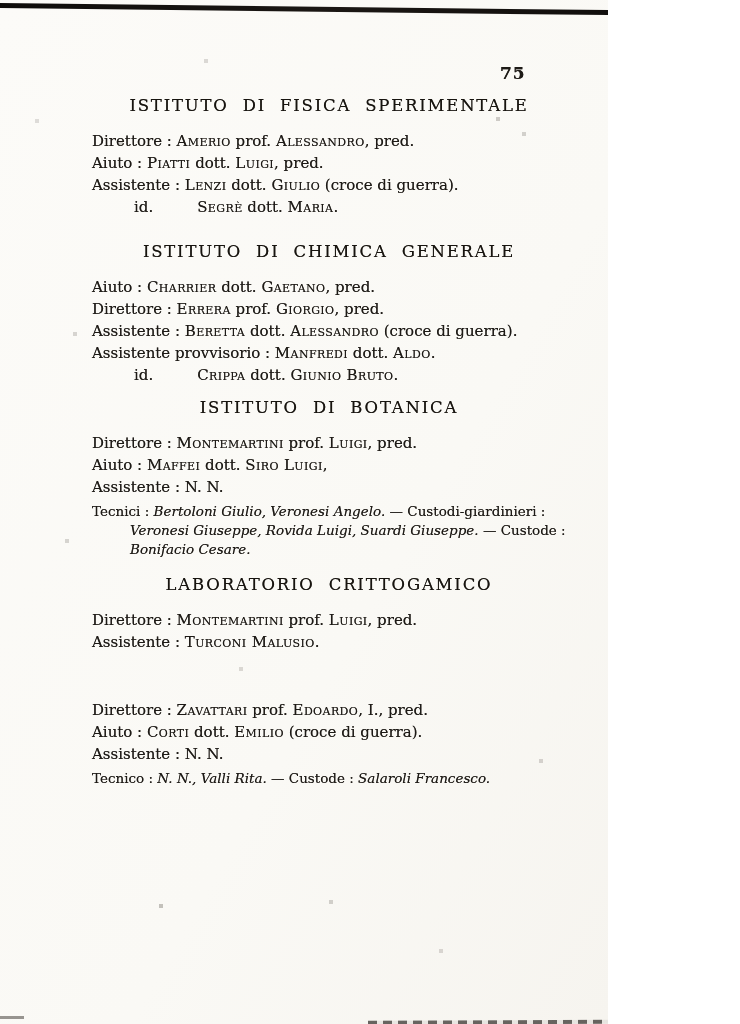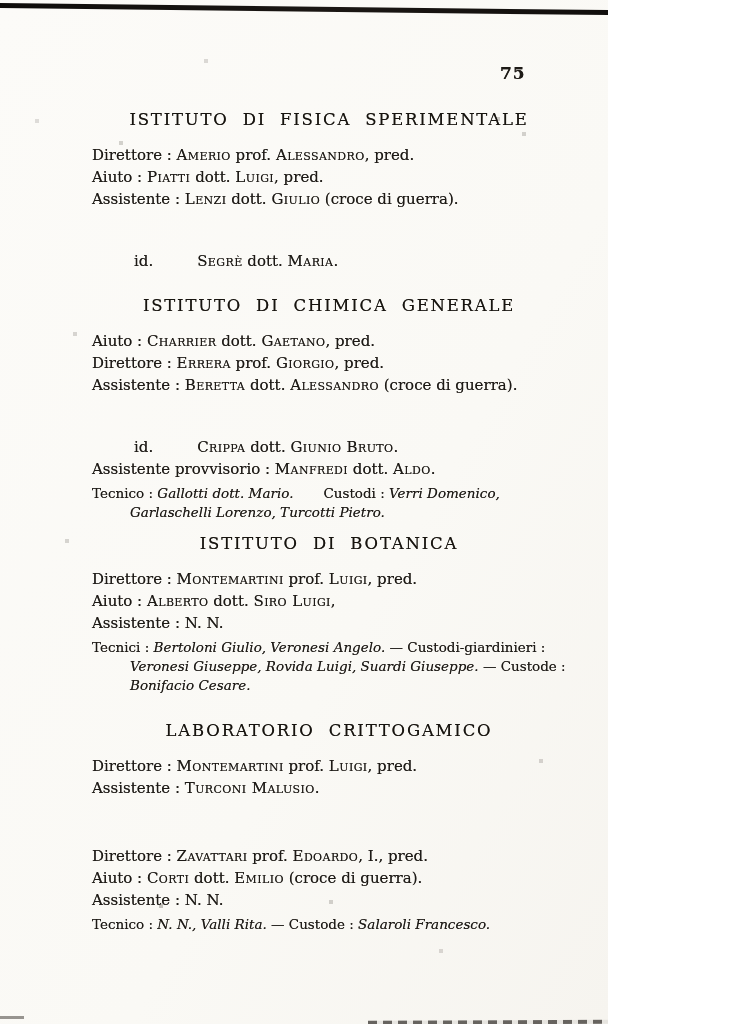--- a/index.html
+++ b/index.html
@@ -73,40 +73,40 @@
       205px 60px 0 1px rgba(70,62,54,.18),
       610px 84px 0 1px rgba(70,62,54,.20);
   }
   
   .page-number {
     position:absolute; top:63px; left:500px;
     font-size:17px; font-weight:bold; letter-spacing:1px;
     text-shadow:0 0 .5px rgba(20,16,12,.8);
   }
   .content {
-    position:absolute; top:0; left:92px; width:474px;
-    padding-top:110px;
+    position:absolute; top:16px; left:92px; width:474px;
+    padding-top:80px;
     text-shadow:0 0 .45px rgba(25,20,15,.65);
   }
   section.inst { margin:0; }
   section.inst:nth-of-type(1) { margin-bottom:24px; }
   section.inst:nth-of-type(2) { margin-bottom:12px; }
-  section.inst:nth-of-type(3) { margin-bottom:26px; }
+  section.inst:nth-of-type(3) { margin-bottom:16px; }
   section.inst:nth-of-type(4) { margin-bottom:46px; }
   h2.title {
     margin:0 0 14px 0; padding:0;
     font-size:16.5px; font-weight:normal; text-align:center;
     letter-spacing:1.8px; word-spacing:7px; line-height:20px;
     color:#17140f;
   }
   p.staff {
     margin:0; padding:0;
     font-size:15px; line-height:22px; white-space:nowrap;
   }
-  p.staff.indent { padding-left:42px;margin-top:40px; }
+  p.staff.indent { padding-left:42px; }
   p.note {
     margin:4px 0 0 0; padding-left:38px; text-indent:-38px;
     font-size:13.5px; line-height:19px;
   }
   .lbl { }
   .sc  { font-variant:small-caps; letter-spacing:.4px; }
   .it  { font-style:italic; }
   .rm  { font-style:normal; }
   span.gap { display:inline-block; width:44px; }
   p.note span.gap { width:30px; text-indent:0; }
@@ -132,28 +132,27 @@
         <p class="staff"><span class="lbl">Direttore : </span><span class="sc">Amerio</span><span class="rm"> prof. </span><span class="sc">Alessandro</span><span class="rm">, pred.</span></p>
         <p class="staff"><span class="lbl">Aiuto : </span><span class="sc">Piatti</span><span class="rm"> dott. </span><span class="sc">Luigi</span><span class="rm">, pred.</span></p>
         <p class="staff"><span class="lbl">Assistente : </span><span class="sc">Lenzi</span><span class="rm"> dott. </span><span class="sc">Giulio</span><span class="rm"> (croce di guerra).</span></p>
         <p class="staff indent"><span class="lbl">id.</span><span class="gap"></span><span class="sc">Segrè</span><span class="rm"> dott. </span><span class="sc">Maria</span><span class="rm">.</span></p>
       </section>
       <section class="inst">
         <h2 class="title">ISTITUTO DI CHIMICA GENERALE</h2>
         <p class="staff"><span class="lbl">Aiuto : </span><span class="sc">Charrier</span><span class="rm"> dott. </span><span class="sc">Gaetano</span><span class="rm">, pred.</span></p>
         <p class="staff"><span class="lbl">Direttore : </span><span class="sc">Errera</span><span class="rm"> prof. </span><span class="sc">Giorgio</span><span class="rm">, pred.</span></p>
         <p class="staff"><span class="lbl">Assistente : </span><span class="sc">Beretta</span><span class="rm"> dott. </span><span class="sc">Alessandro</span><span class="rm"> (croce di guerra).</span></p>
+        <p class="staff"><span class="lbl">Assistente provvisorio : </span><span class="sc">Manfredi</span><span class="rm"> dott. </span><span class="sc">Aldo</span><span class="rm">.</span></p>
         <p class="staff indent"><span class="lbl">id.</span><span class="gap"></span><span class="sc">Crippa</span><span class="rm"> dott. </span><span class="sc">Giunio Bruto</span><span class="rm">.</span></p>
-        <p class="staff"><span class="lbl">Assistente provvisorio : </span><span class="sc">Manfredi</span><span class="rm"> dott. </span><span class="sc">Aldo</span><span class="rm">.</span></p>
-        <p class="note"><span class="rm">Tecnico : </span><span class="it">Gallotti dott. Mario.</span><span class="gap"></span><span class="rm">Custodi : </span><span class="it">Verri Domenico, Garlaschelli Lorenzo, Turcotti Pietro.</span></p>
       </section>
       <section class="inst">
         <h2 class="title">ISTITUTO DI BOTANICA</h2>
         <p class="staff"><span class="lbl">Direttore : </span><span class="sc">Montemartini</span><span class="rm"> prof. </span><span class="sc">Luigi</span><span class="rm">, pred.</span></p>
-        <p class="staff"><span class="lbl">Aiuto : </span><span class="sc">Alberto</span><span class="rm"> dott. </span><span class="sc">Siro Luigi</span><span class="rm">,</span></p>
+        <p class="staff"><span class="lbl">Aiuto : </span><span class="sc">Maffei</span><span class="rm"> dott. </span><span class="sc">Siro Luigi</span><span class="rm">,</span></p>
         <p class="staff"><span class="lbl">Assistente : </span><span class="rm">N. N.</span></p>
         <p class="note"><span class="rm">Tecnici : </span><span class="it">Bertoloni Giulio, Veronesi Angelo.</span><span class="rm"> — Custodi-giardinieri : </span><span class="it">Veronesi Giuseppe, Rovida Luigi, Suardi Giuseppe.</span><span class="rm"> — Custode : </span><span class="it">Bonifacio Cesare.</span></p>
       </section>
       <section class="inst">
         <h2 class="title">LABORATORIO CRITTOGAMICO</h2>
         <p class="staff"><span class="lbl">Direttore : </span><span class="sc">Montemartini</span><span class="rm"> prof. </span><span class="sc">Luigi</span><span class="rm">, pred.</span></p>
         <p class="staff"><span class="lbl">Assistente : </span><span class="sc">Turconi Malusio</span><span class="rm">.</span></p>
       </section>
       <section class="inst">
         <p class="staff"><span class="lbl">Direttore : </span><span class="sc">Zavattari</span><span class="rm"> prof. </span><span class="sc">Edoardo</span><span class="rm">, I., pred.</span></p>

